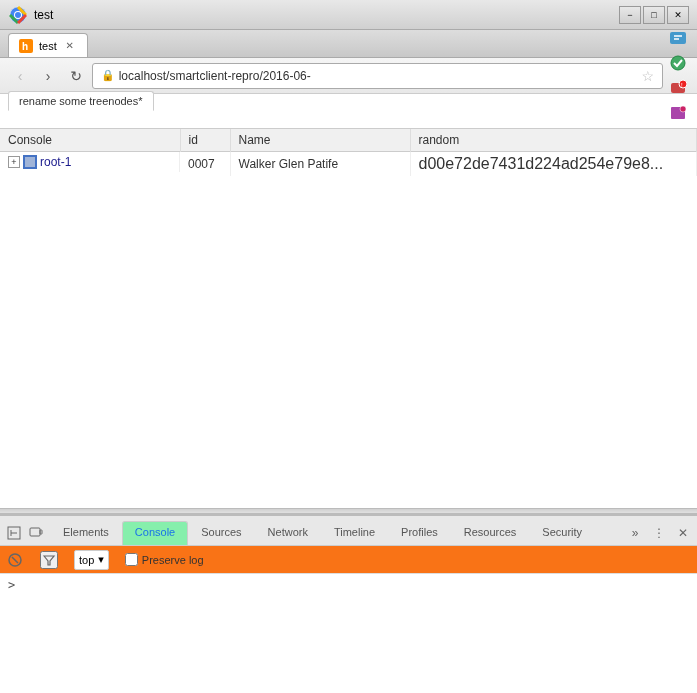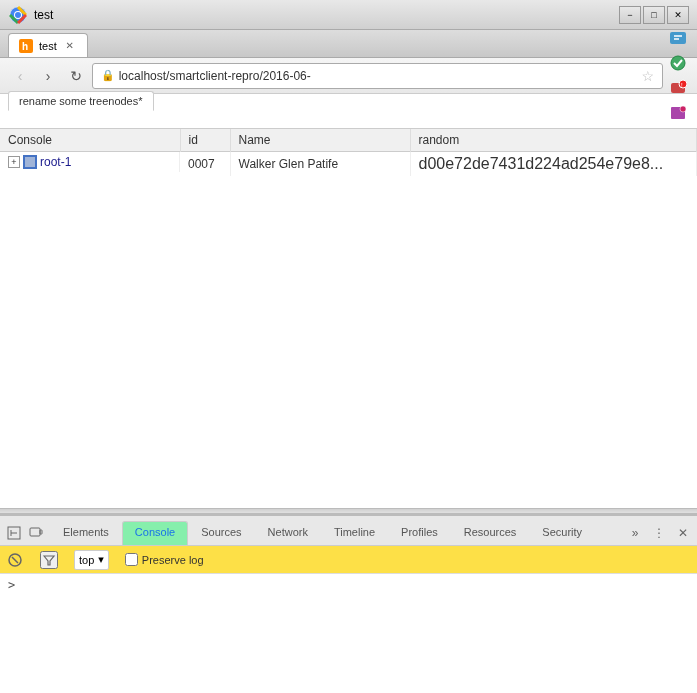--- a/index.html
+++ b/index.html
@@ -281,21 +281,21 @@
       align-items: center;
       justify-content: center;
       cursor: pointer;
       color: #666;
       font-size: 12px;
     }
 
     
     .console-toolbar {
       height: 28px;
-      background: #fde047;
+      background: #f97316;
       border-bottom: 1px solid #ddd;
       display: flex;
       align-items: center;
       padding: 0 6px;
       gap: 16px;
     }
     .console-clear-btn {
       width: 18px;
       height: 18px;
       display: flex;

